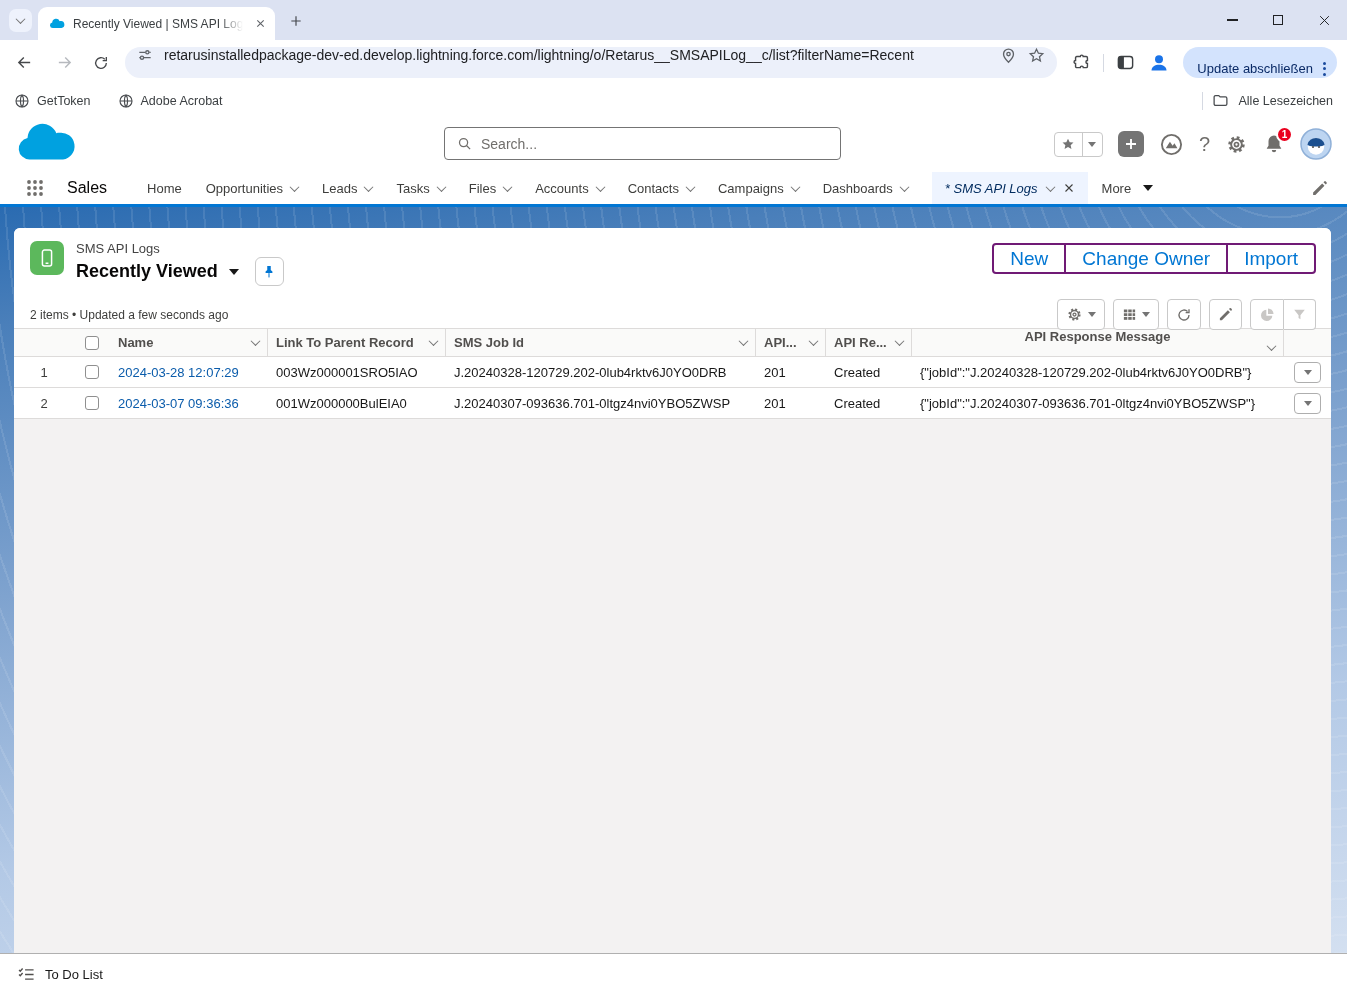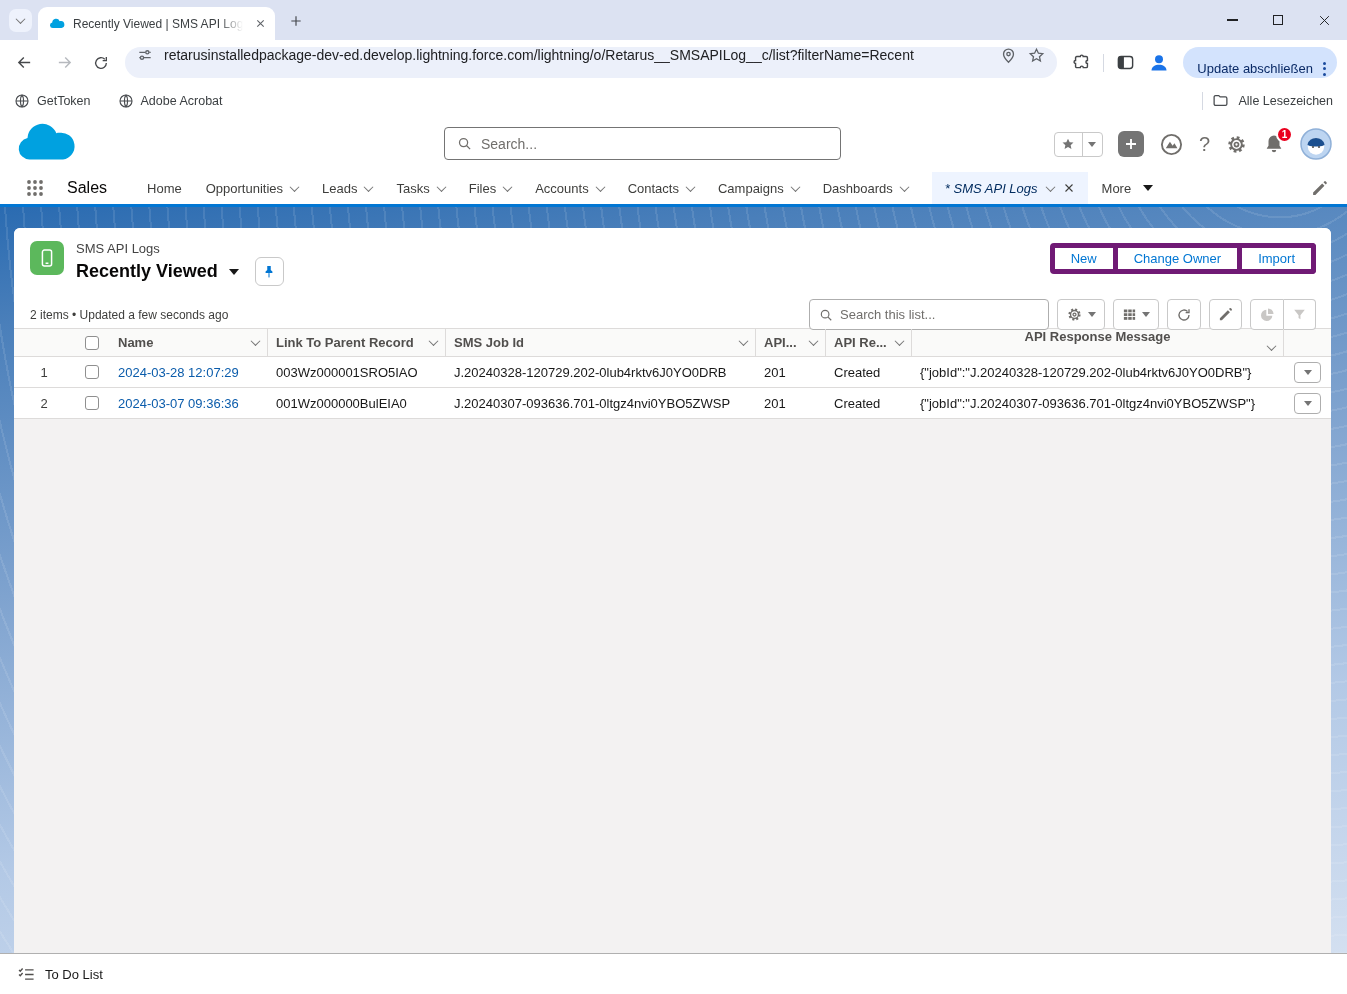--- a/index.html
+++ b/index.html
@@ -68,21 +68,21 @@
   .card { position:absolute; left:14px; top:228px; width:1317px; bottom:41px; background:#f3f2f2; border-radius:6px 6px 0 0; overflow:hidden; }
   .card-head { height:100px; background:#fff; padding:13px 15px 0 16px; }
   .head-row1 { display:flex; align-items:flex-start; }
   .obj-icon { width:34px; height:34px; border-radius:7px; background:#5CB85C; display:flex; align-items:center; justify-content:center; flex:none; }
   .titles { margin-left:12px; }
   .obj-label { font-size:13px; color:#444; }
   .lv-row { display:flex; align-items:center; gap:11px; margin-top:1px; }
   .lv-name { font-size:18px; font-weight:bold; color:#080707; }
   .pin-btn { width:29px; height:29px; border:1px solid #c9c9c9; border-radius:6px; background:#fff; display:flex; align-items:center; justify-content:center; margin-left:5px; }
   .head-actions { margin-left:auto; display:flex; margin-top:2px; }
-  .btn { height:31px; padding:0 16px; background:#fff; border:5px solid #701a75; color:#0176d3; font-size:13px; display:flex; align-items:center; font-family:inherit; }
+  .btn { height:31px; padding:0 16px; background:#fff; border:2px solid #701a75; color:#0176d3; font-size:19px; display:flex; align-items:center; font-family:inherit; }
   .btn.first { border-radius:4px 0 0 4px; }
   .btn.mid, .btn.last { border-left:none; }
   .btn.last { border-radius:0 4px 4px 0; }
   .head-row2 { display:flex; align-items:center; margin-top:13px; }
   .meta { font-size:12px; color:#3e3e3c; }
   .row2-right { margin-left:auto; display:flex; align-items:center; gap:8px; }
   .list-search { width:240px; height:31px; border:1px solid #aeaeae; border-radius:4px; background:#fff; display:flex; align-items:center; gap:7px; padding:0 9px; }
   .list-search input { border:none; outline:none; flex:1; font-size:13px; color:#181818; font-family:inherit; background:transparent; }
   .list-search input::placeholder { color:#706e6b; }
   .ibtn { height:31px; border:1px solid #c9c9c9; border-radius:4px; background:#fff; display:flex; align-items:center; justify-content:center; gap:5px; padding:0 8px; }
@@ -416,29 +416,20 @@
       </div>
       <div class="head-actions">
         <button class="btn first">New</button>
         <button class="btn mid">Change Owner</button>
         <button class="btn last">Import</button>
       </div>
     </div>
     <div class="head-row2">
       <span class="meta">2 items • Updated a few seconds ago</span>
       <div class="row2-right">
-        <div class="list-search">
-          <span>
-              <svg width="14" height="14" viewBox="0 0 24 24" fill="none" stroke="#706e6b" stroke-width="2">
-                <circle cx="10.5" cy="10.5" r="6.5"></circle>
-                <path d="M15.5 15.5L21 21"></path>
-              </svg>
-            </span>
-          <input type="text" placeholder="Search this list..." style="">
-        </div>
         <div class="ibtn">
           <span>
               <svg width="17" height="17" viewBox="0 0 24 24" fill="none" stroke="#706e6b">
                 <circle cx="12" cy="12" r="7" stroke-width="3.2" stroke-dasharray="2.75 2.75"></circle>
                 <circle cx="12" cy="12" r="5.6" stroke-width="2"></circle>
                 <circle cx="12" cy="12" r="2.1" stroke-width="1.8"></circle>
               </svg>
             </span>
           <span class="caret"></span>
         </div>

